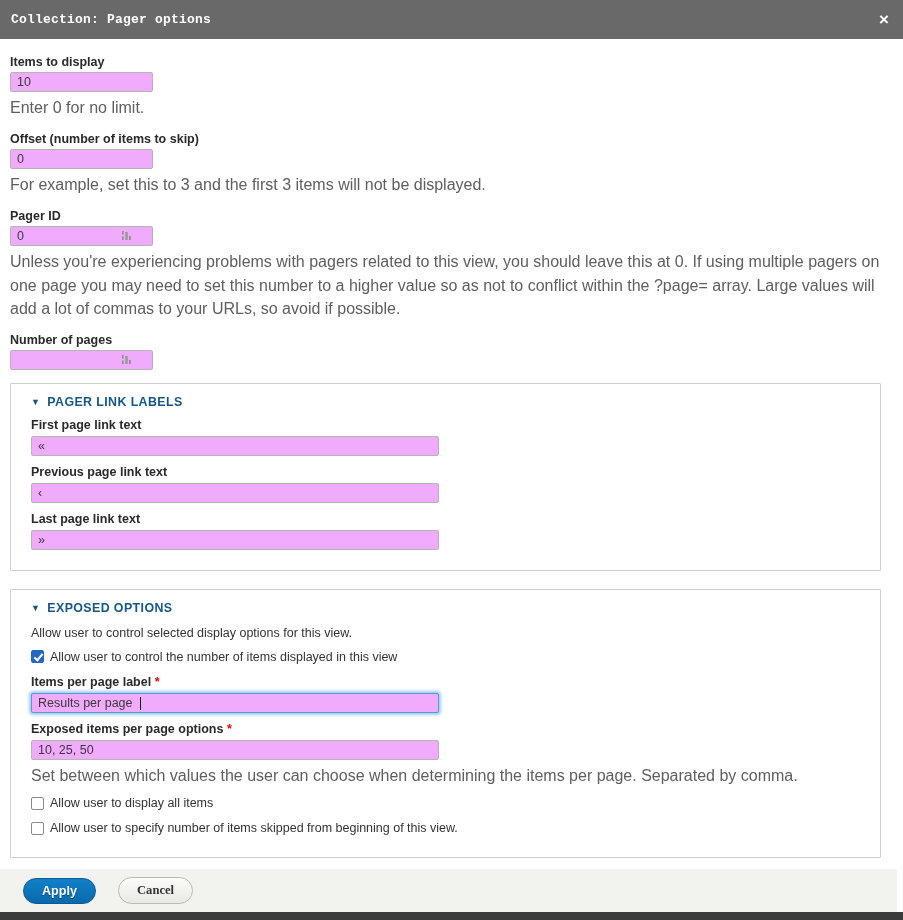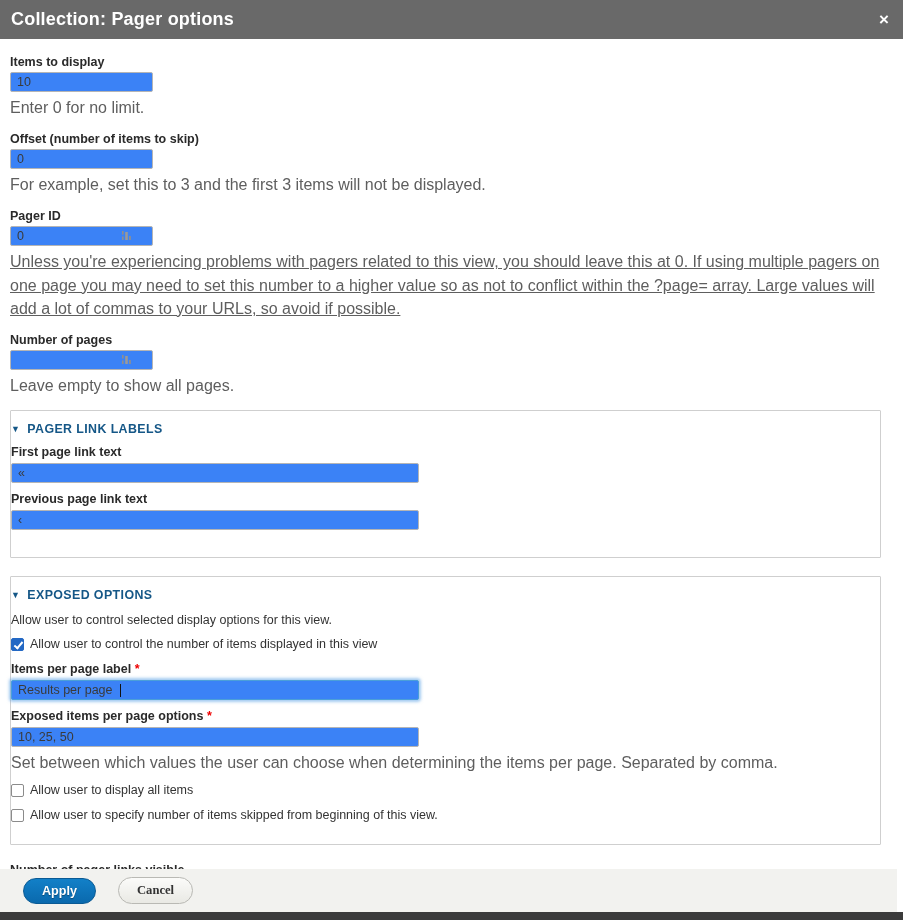--- a/index.html
+++ b/index.html
@@ -17,23 +17,24 @@
   .modal-header {
     height: 39px;
     background: #696969;
     color: #ffffff;
     display: flex;
     align-items: center;
     justify-content: space-between;
     padding: 0 14px 0 11px;
   }
   .modal-header .title {
-    font-size: 18px;
+    font-size: 13px;
     font-weight: bold;
     letter-spacing: .2px;
+    font-family: Liberation Mono, monospace;
   }
   .modal-header .close {
     font-size: 17px;
     font-weight: bold;
     line-height: 1;
     cursor: pointer;
   }
 
   
   .modal-body { padding: 16px 10px 0 10px; }
@@ -47,48 +48,48 @@
     margin-bottom: 3px;
   }
   .req { color: #ee0000; font-weight: bold; }
 
   input[type=text] {
     font-family: "Liberation Sans", sans-serif;
     font-size: 12.5px;
     color: #3a3a3a;
     border: 1px solid #b5b5b5;
     border-radius: 2px;
-    background: #3b82f6;
+    background: #f0abfc;
     padding: 2px 6px;
     height: 20px;
     outline: none;
   }
   .input-small { width: 143px; }
   .input-wide  { width: 408px; }
   .input-wrap { position: relative; display: inline-block; }
   .spinner-icon {
     position: absolute;
     right: 21px; top: 4px;
     width: 10px; height: 12px;
     pointer-events: none;
   }
   .help {
     font-size: 16px;
     color: #5e5e5e;
     line-height: 1.45;
     margin-top: 4px;
   }
-  .help.wide { max-width: 880px; text-decoration: underline; }
+  .help.wide { max-width: 880px; }
 
   
   fieldset.panel {
     border: 1px solid #cfcfcf;
     border-radius: 1px;
     margin: 0 12px 18px 0;
-    padding: 6px 16px 18px 0;
+    padding: 6px 16px 18px 20px;
     background: #fff;
   }
   .legend-row {
     font-size: 12.4px;
     font-weight: bold;
     color: #155787;
     letter-spacing: .4px;
     padding: 5px 0 9px 0;
     cursor: pointer;
   }
@@ -223,35 +224,38 @@
     <label>Number of pages</label>
     <span class="input-wrap">
       <input type="text" class="input-small" value="" style="">
       <svg class="spinner-icon" viewBox="0 0 10 12">
         <rect x="0" y="1" width="1.6" height="3.6" fill="#8f8f8f"></rect>
         <rect x="0" y="6.4" width="1.6" height="3.6" fill="#8f8f8f"></rect>
         <rect x="3.2" y="2" width="2.6" height="8" fill="#9a9a9a"></rect>
         <rect x="7" y="6" width="1.8" height="4" fill="#8f8f8f"></rect>
       </svg>
     </span>
-    <div class="help">Leave empty to show all pages.</div>
   </div>
 
   <fieldset class="panel">
     <div class="legend-row">
       <span class="tri">▼</span><span>PAGER LINK LABELS</span>
     </div>
 
     <div class="form-item">
       <label>First page link text</label>
       <input type="text" class="input-wide" value="«" style="">
     </div>
     <div class="form-item">
       <label>Previous page link text</label>
       <input type="text" class="input-wide" value="‹" style="">
+    </div>
+    <div class="form-item" style="margin-bottom:2px;">
+      <label>Last page link text</label>
+      <input type="text" class="input-wide" value="»" style="">
     </div>
   </fieldset>
 
   <fieldset class="panel">
     <div class="legend-row">
       <span class="tri">▼</span><span>EXPOSED OPTIONS</span>
     </div>
 
     <div class="fs-description">Allow user to control selected display options for this view.</div>
 

